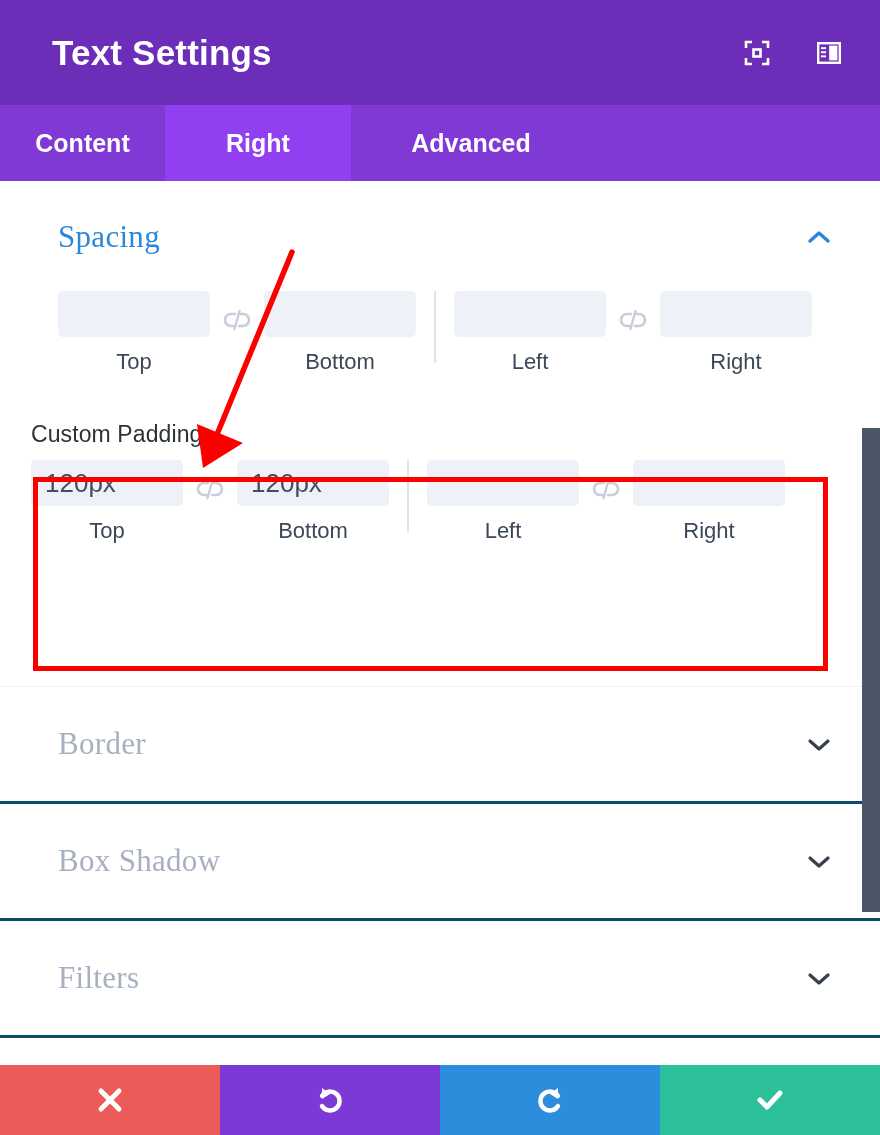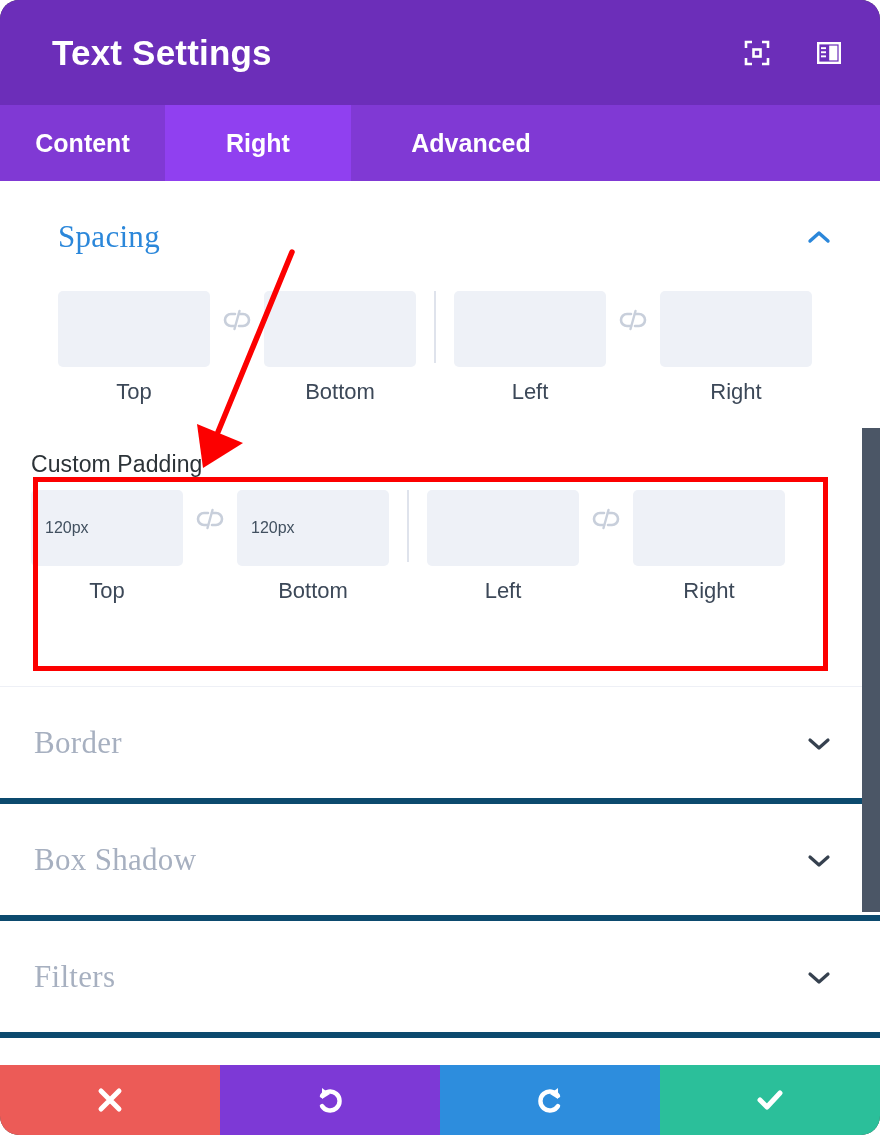--- a/index.html
+++ b/index.html
@@ -11,21 +11,20 @@
     font-family: "Liberation Sans", sans-serif;
     overflow: hidden;
   }
 
   #app {
     position: relative;
     width: 880px;
     height: 1135px;
     background: #404040;
     overflow: hidden;
-    border-radius: 19px;
   }
 
   
   .header {
     position: absolute;
     top: 0; left: 0;
     width: 880px;
     height: 105px;
     background: #6c2eb9;
     display: flex;
@@ -127,25 +126,25 @@
     align-items: flex-start;
     position: relative;
   }
   .pair {
     display: flex;
     align-items: flex-start;
   }
   .cell { width: 152px; }
   .cell .inp {
     width: 152px;
-    height: 76px;
+    height: 46px;
     background: #eef1f7;
     border: none;
     border-radius: 5px;
-    font-size: 16px;
+    font-size: 26px;
     color: #41505f;
     font-family: "Liberation Sans", sans-serif;
     padding: 0 14px;
     outline: none;
     display: block;
   }
   .cell .sub {
     text-align: center;
     font-size: 22px;
     color: #3c4858;
@@ -167,22 +166,22 @@
     margin: 0 18px;
     flex: none;
     align-self: flex-start;
   }
 
   
   .section-closed {
     height: 117px;
     display: flex;
     align-items: center;
-    padding: 0 46px 0 34px;
-    border-bottom: 6px solid #0c4a6e;
+    padding: 0 46px 0 58px;
+    border-bottom: 3px solid #0c4a6e;
     cursor: pointer;
   }
   .section-title-closed {
     flex: 1;
     font-size: 31px;
     color: #a7b0c0;
     font-weight: 400;
     font-family: "Liberation Serif", serif;
     letter-spacing: 0.3px;
   }

